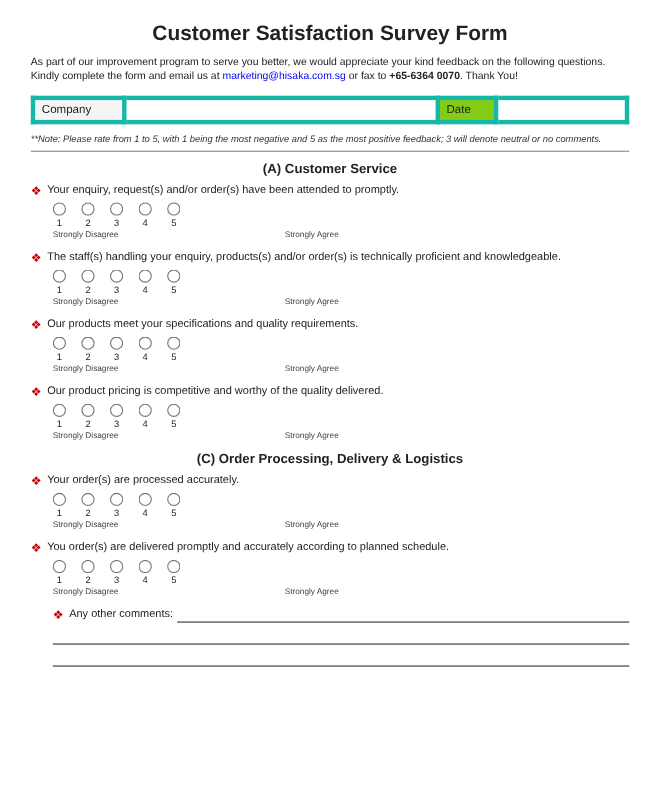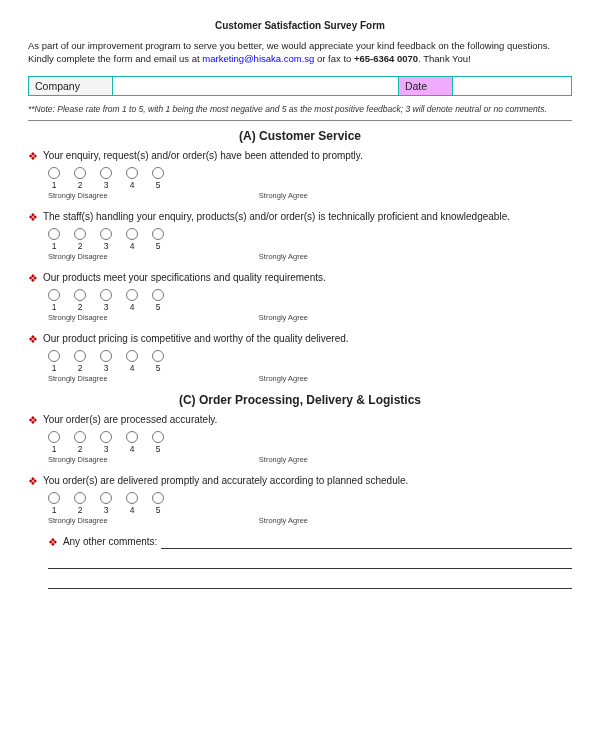--- a/index.html
+++ b/index.html
@@ -7,51 +7,51 @@
       font-family: Arial, sans-serif;
       font-size: 11px;
       background: #fff;
       color: #222;
       width: 600px;
       min-height: 730px;
       padding: 20px 28px;
     }
     h1 {
       text-align: center;
-      font-size: 10px;
+      font-size: 19px;
       font-weight: bold;
       margin-bottom: 8px;
     }
     .intro {
       font-size: 9.5px;
       margin-bottom: 10px;
       line-height: 1.4;
     }
     .intro a { color: #00f; }
     .info-table {
       width: 100%;
       border-collapse: collapse;
       margin-bottom: 8px;
       font-size: 10.5px;
     }
     .info-table td {
-      border: 1px solid #14b8a6;
+      border: 4px solid #14b8a6;
       padding: 3px 6px;
     }
     .info-table .label-cell {
       background: #f5f5f5;
       font-weight: normal;
       width: 70px;
     }
     .info-table .field-cell {
       width: 240px;
     }
     .info-table .small-label {
       width: 45px;
-      background: #f0abfc;
+      background: #84cc16;
     }
     .info-table .small-field {
       width: 100px;
     }
     .note {
       font-size: 8.5px;
       font-style: italic;
       margin-bottom: 6px;
       color: #333;
     }

